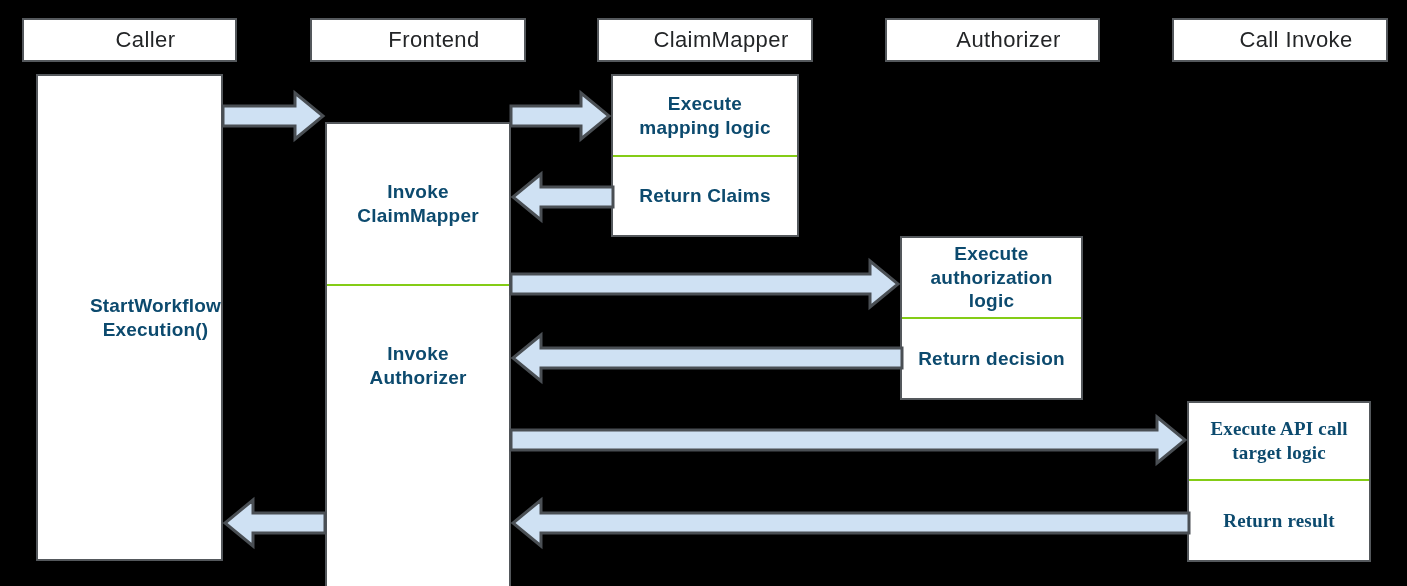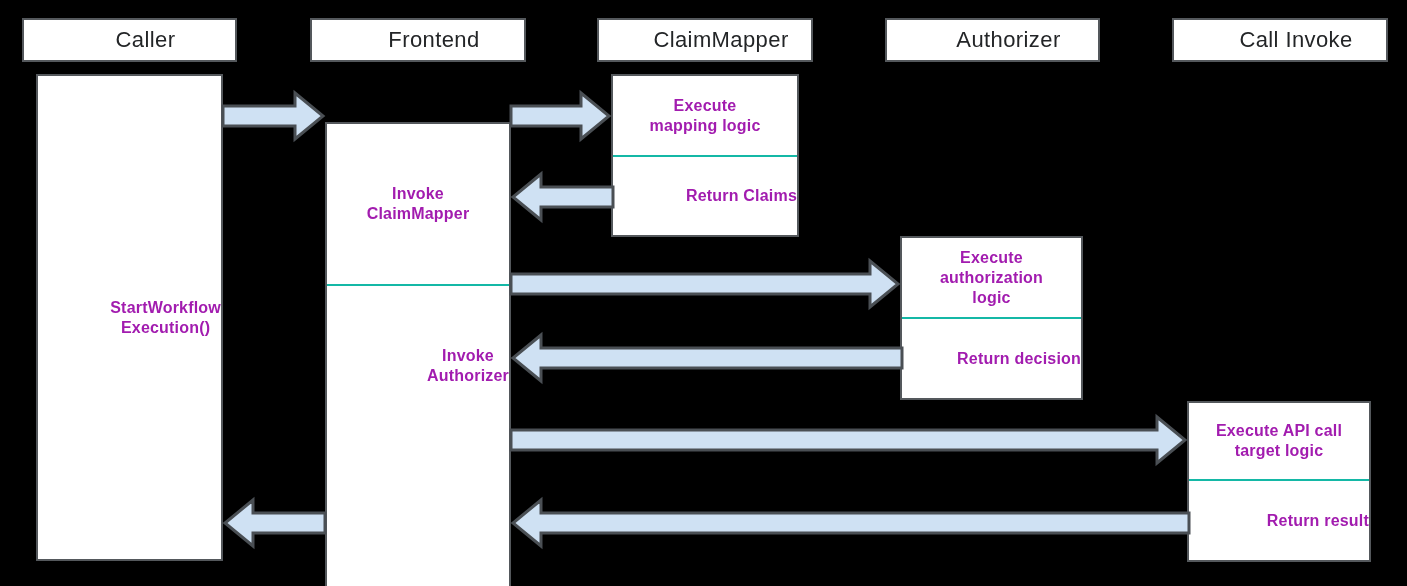--- a/index.html
+++ b/index.html
@@ -48,29 +48,28 @@
     display: flex;
     flex-direction: column;
   }
   .cell {
     display: flex;
     align-items: center;
     justify-content: center;
     box-sizing: border-box;
   }
   .cell + .cell {
-    border-top: 2px solid #14b8a6;
-    justify-content: flex-end;
+    border-top: 2px solid #84cc16;
   }
   .grow { flex: 1 1 auto; }
   .label {
-    font-size: 16px;
+    font-size: 19px;
     font-weight: 700;
     line-height: 1.25;
-    color: #a21caf;
+    color: #0c4a6e;
     text-align: center;
     white-space: pre-line;
     letter-spacing: 0.2px;
   }
   .arrow-layer {
     position: absolute;
     left: 0;
     top: 0;
     width: 1407px;
     height: 586px;
@@ -118,21 +117,21 @@
     <div class="cell" style="height:79px;">
       <span class="label">Execute
 authorization
 logic</span>
     </div>
     <div class="cell grow">
       <span class="label">Return decision</span>
     </div>
   </div>
 
-  <div class="stack" style="left:1187px;top:401px;width:184px;height:161px;">
+  <div class="stack" style="left:1187px;top:401px;width:184px;height:161px;font-family:Liberation Serif, serif;">
     <div class="cell" style="height:76px;">
       <span class="label">Execute API call
 target logic</span>
     </div>
     <div class="cell grow">
       <span class="label">Return result</span>
     </div>
   </div>
 
   <svg class="arrow-layer" viewBox="0 0 1407 586">

